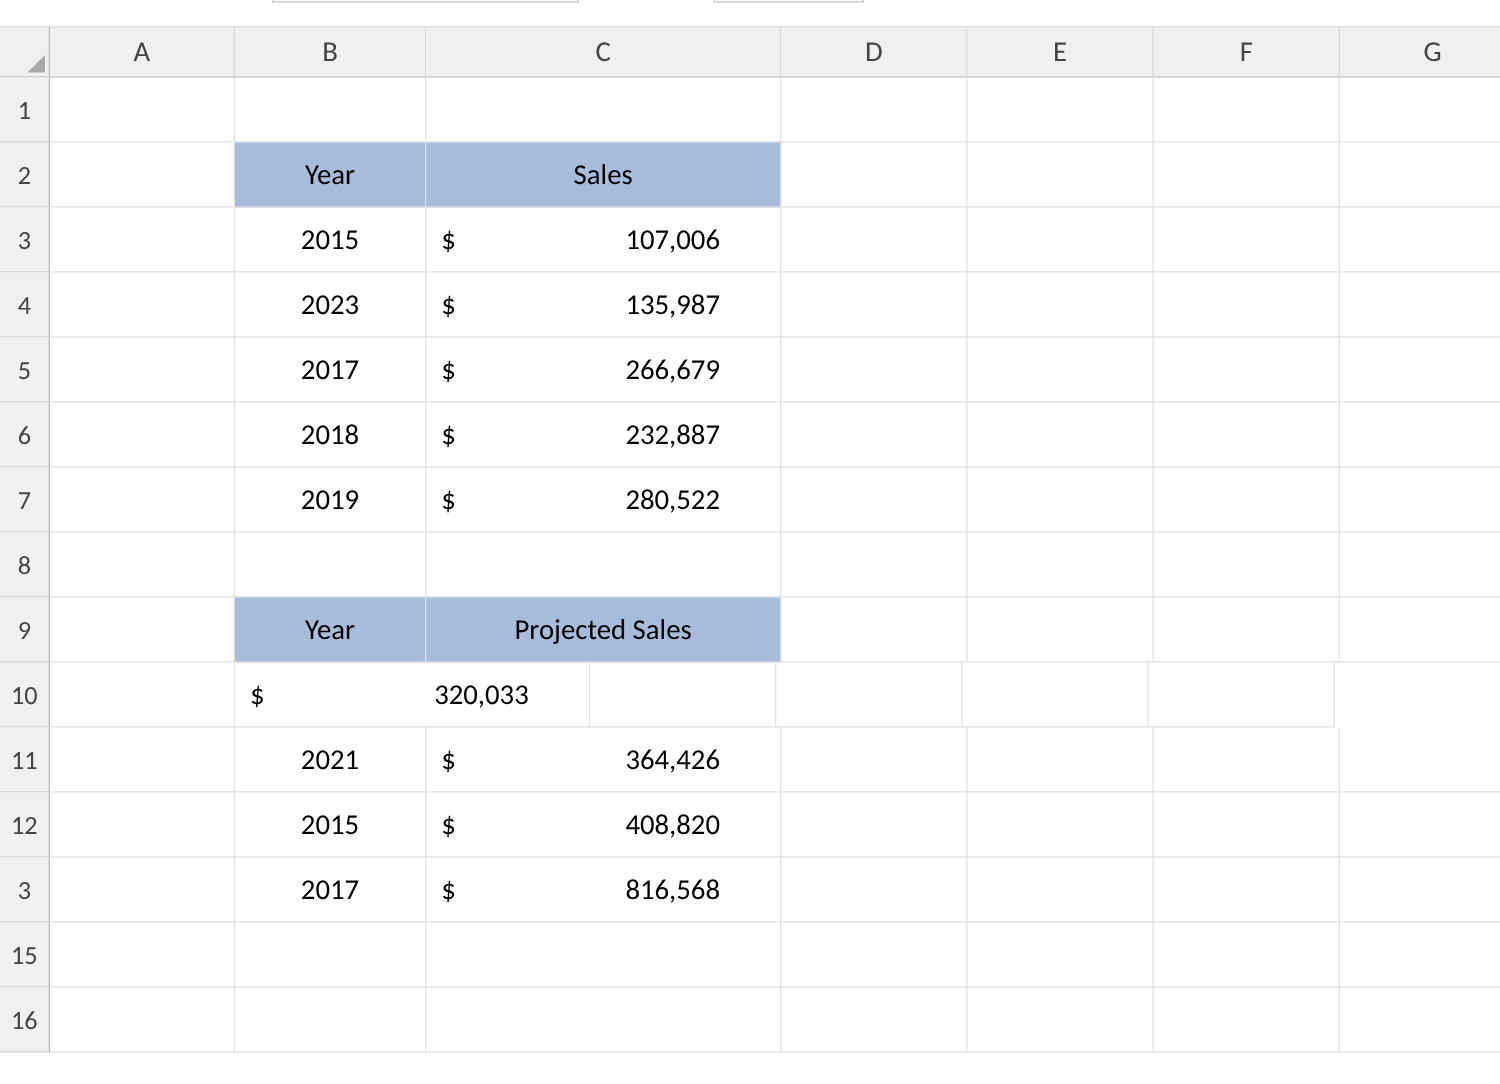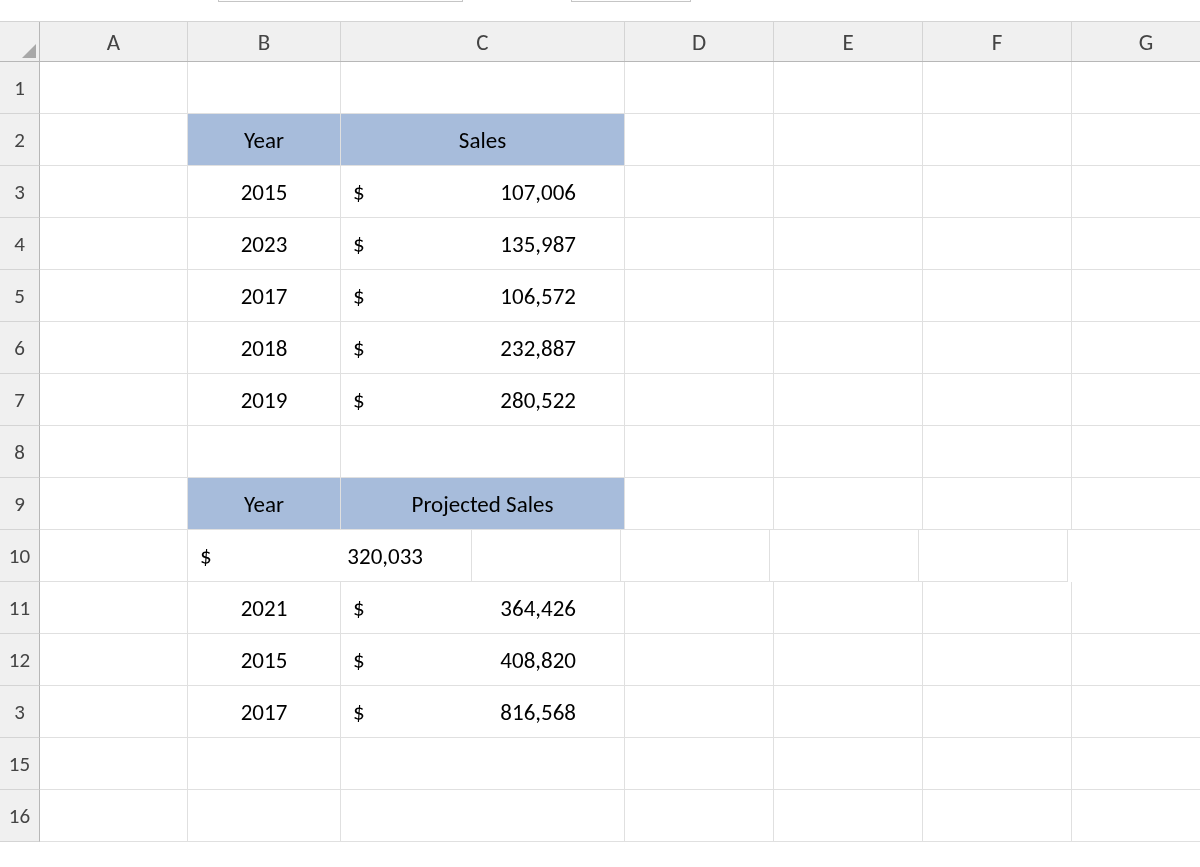--- a/index.html
+++ b/index.html
@@ -193,21 +193,21 @@
       <div class="cell col-D"></div>
       <div class="cell col-E"></div>
       <div class="cell col-F"></div>
       <div class="cell col-G"></div>
     </div>
 
     <div class="row">
       <div class="row-header">5</div>
       <div class="cell col-A"></div>
       <div class="cell col-B year-cell">2017</div>
-      <div class="cell col-C currency"><span class="sym">$</span><span>106,572</span></div>
+      <div class="cell col-C currency"><span class="sym">$</span><span>266,679</span></div>
       <div class="cell col-D"></div>
       <div class="cell col-E"></div>
       <div class="cell col-F"></div>
       <div class="cell col-G"></div>
     </div>
 
     <div class="row">
       <div class="row-header">6</div>
       <div class="cell col-A"></div>
       <div class="cell col-B year-cell">2018</div>

